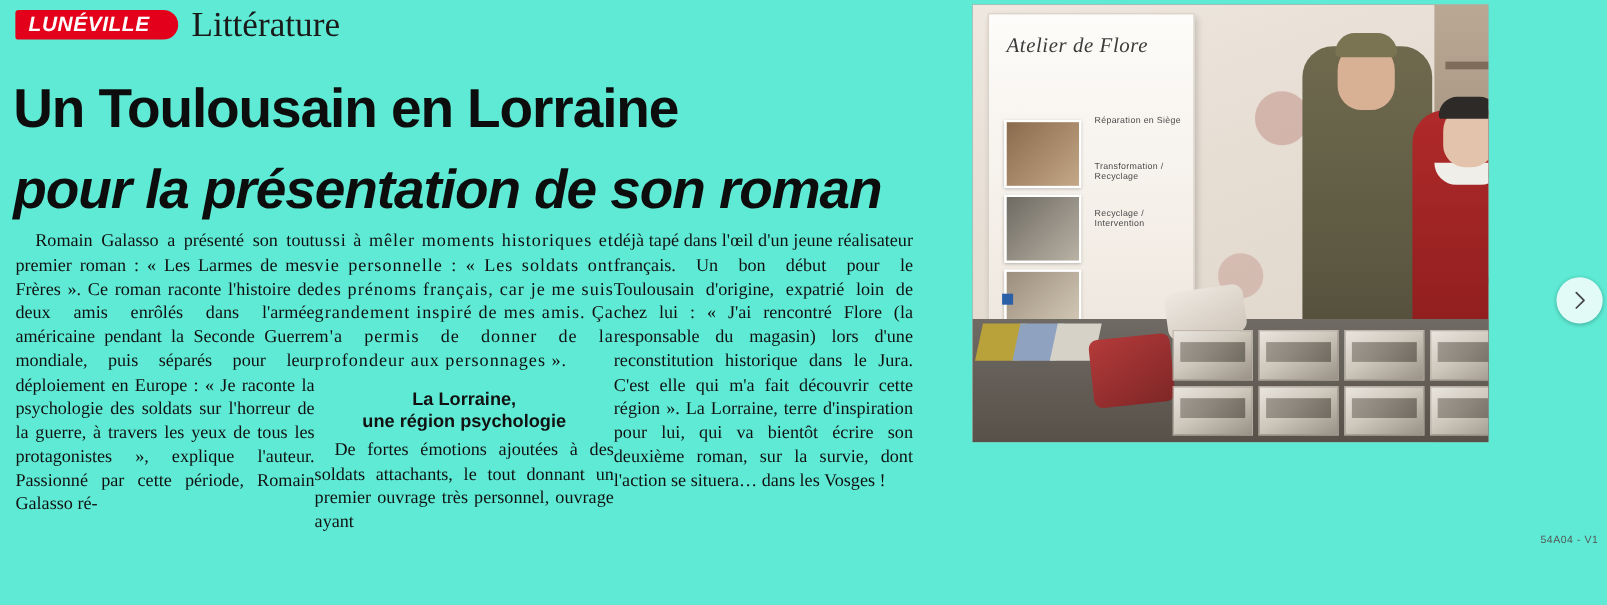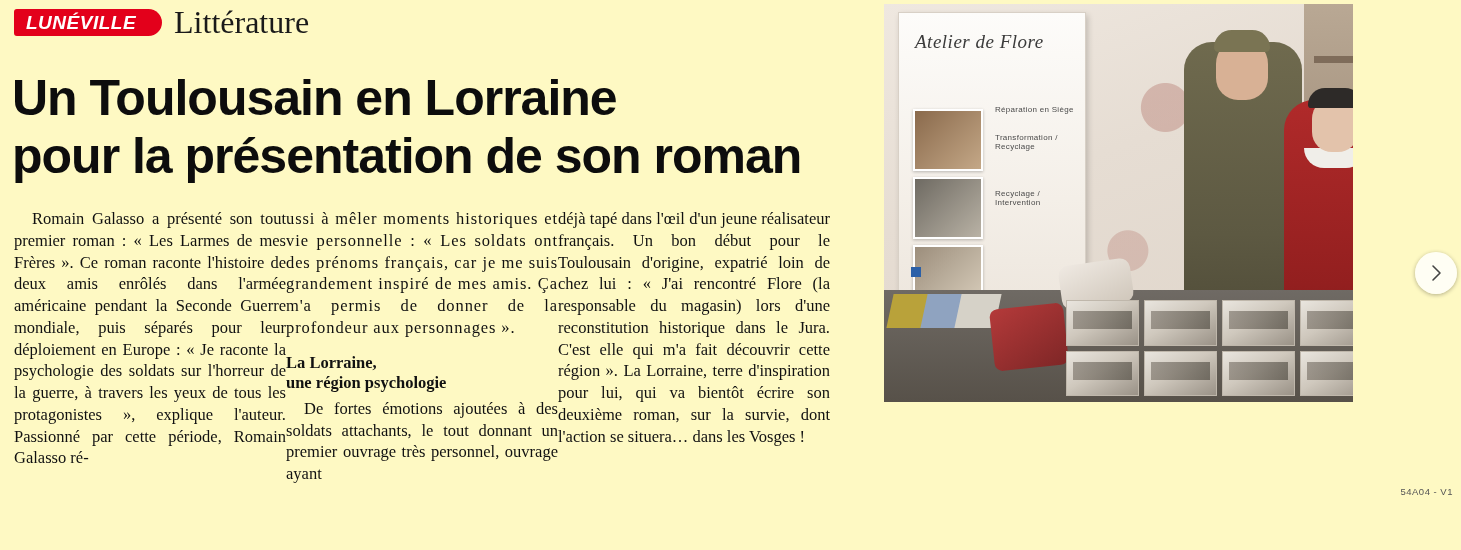--- a/index.html
+++ b/index.html
@@ -12,21 +12,21 @@
     height: 550px;
     overflow: hidden;
     font-family: "Liberation Serif", serif;
     color: #111;
     position: relative;
   }
   .page {
     position: relative;
     width: 1461px;
     height: 550px;
-    background: #fef9c3;
+    background: #5eead4;
   }
 
   
   .kicker-row {
     position: absolute;
     left: 14px;
     top: 4px;
     display: flex;
     align-items: center;
     gap: 12px;
@@ -55,21 +55,21 @@
     left: 12px;
     top: 36px;
     width: 860px;
     font-family: "Liberation Sans", sans-serif;
     font-weight: bold;
     font-size: 50px;
     line-height: 1.12;
     letter-spacing: -1px;
     color: #0d0d0d;
   }
-  .headline .l2 { display: block; margin-top: 2px; }
+  .headline .l2 { display: block; margin-top: 18px; font-style: italic; }
 
   
   .columns {
     position: absolute;
     left: 14px;
     top: 168px;
     width: 860px;
     display: flex;
     margin-top: 40px;
   }
@@ -80,26 +80,26 @@
     text-align: justify;
     hyphens: auto;
   }
   .col p {
     margin: 0 0 0 0;
   }
   .col p.indent {
     text-indent: 18px;
   }
   .subhead {
-    font-family: Liberation Serif, serif;
+    font-family: Liberation Sans, sans-serif;
     font-weight: bold;
     font-size: 16.5px;
     line-height: 1.25;
     margin: 14px 0 4px 0;
-    text-align: left;
+    text-align: center;
   }
   .col .spaced { letter-spacing: 0.9px; }
 
   
   .photo-block {
     position: absolute;
     left: 884px;
     top: 4px;
     width: 567px;
   }
@@ -363,21 +363,21 @@
     <div class="photo">
       <div class="wallpaper"></div>
       <div class="wall-right"></div>
       <div class="shelf" style="top:52px"></div>
       <div class="shelf" style="top:150px"></div>
       <div class="shelf" style="top:248px"></div>
 
       <div class="banner">
         <div class="banner-title">Atelier de Flore</div>
         <div class="banner-line" style="top:92px">Réparation en Siège</div>
-        <div class="banner-line" style="top:120px">Transformation / Recyclage</div>
+        <div class="banner-line" style="top:134px">Transformation / Recyclage</div>
         <div class="banner-line" style="top:176px">Recyclage / Intervention</div>
         <div class="banner-photo bp1"></div>
         <div class="banner-photo bp2"></div>
         <div class="banner-photo bp3"></div>
         <div class="banner-logo"></div>
         <div class="banner-foot">
           <div>54300 Lunéville</div>
           <div>06.31.55.93.xx</div>
         </div>
       </div>

